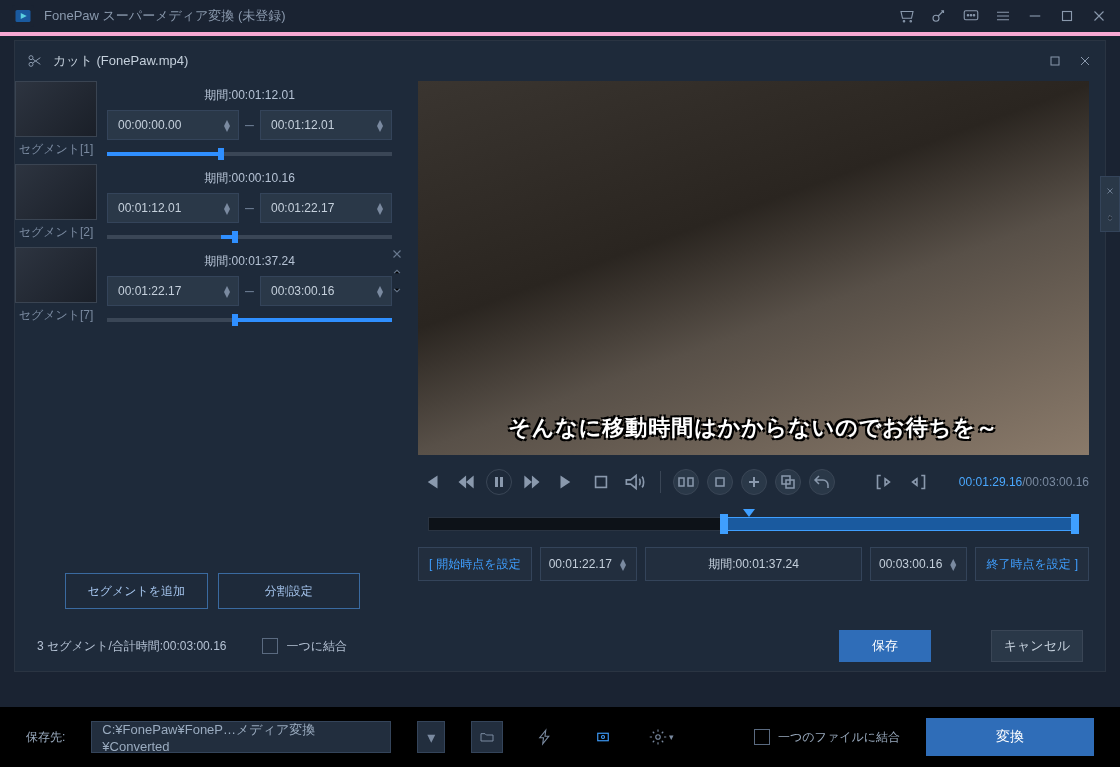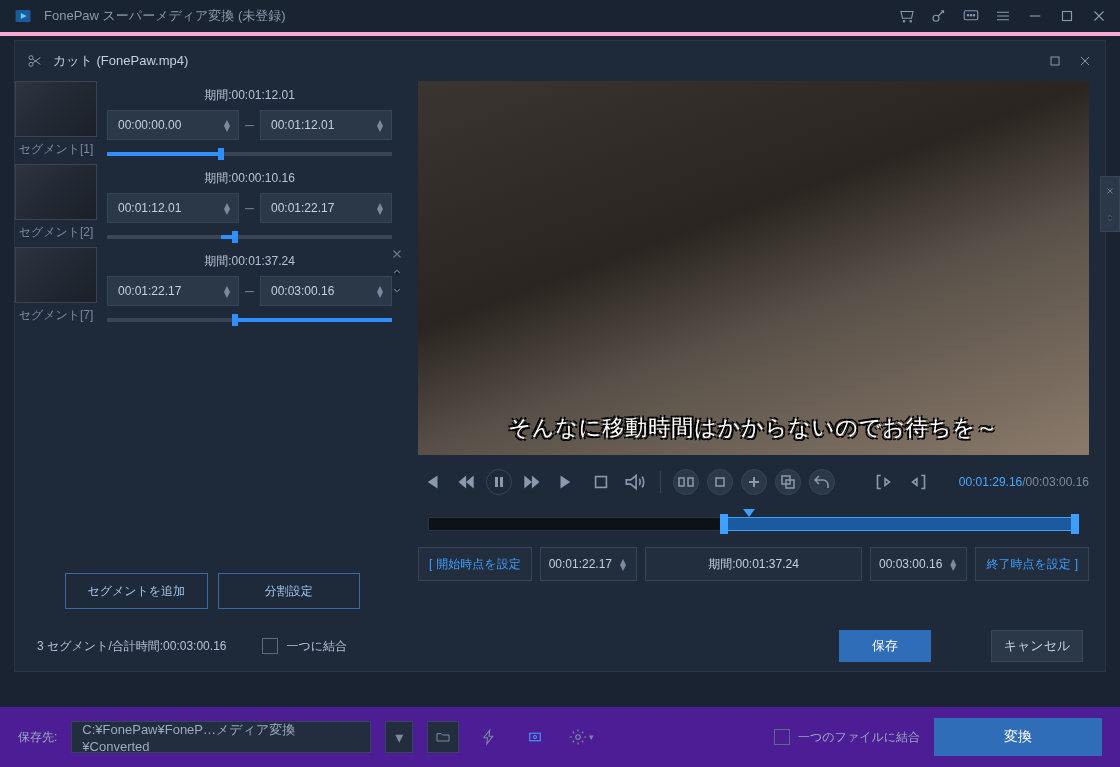--- a/index.html
+++ b/index.html
@@ -33,21 +33,21 @@
 .seg-slider-fill { position:absolute; height:4px; background:#2f8fff; }
 .seg-slider-handle { position:absolute; width:6px; height:12px; background:#2f8fff; top:-4px; margin-left:-3px; }
 .seg-actions { position:absolute; right:6px; top:0; display:flex; flex-direction:column; gap:4px; }
 .seg-actions .sa { width:14px; height:14px; color:#6a7a90; cursor:pointer; }
 .sidebar-spacer { flex:1; }
 .sidebar-buttons { display:flex; gap:10px; padding: 12px 50px; }
 .sbtn { flex:1; height:36px; border:1px solid #3a6aa0; background:transparent; color:#a5c5ee; font-size:12px; cursor:pointer; display:flex; align-items:center; justify-content:center; }
 .preview { flex:1; display:flex; flex-direction:column; padding: 0 16px 0 8px; }
 .video-area { height: 374px; background: #0d1218; position: relative; display:flex; align-items:flex-end; justify-content:center; }
 .video-img { position:absolute; inset:0; background: linear-gradient(160deg,#3a3530 0%,#2a2520 40%,#585048 60%,#8a7a6a 100%); }
-.video-subtitle { position:relative; z-index:2; color:#fff; font-size:22px; font-weight:normal; text-shadow: 2px 2px 0 #000, -2px -2px 0 #000, 2px -2px 0 #000, -2px 2px 0 #000; margin-bottom:12px; letter-spacing:1px;}
+.video-subtitle { position:relative; z-index:2; color:#fff; font-size:22px; font-weight:bold; text-shadow: 2px 2px 0 #000, -2px -2px 0 #000, 2px -2px 0 #000, -2px 2px 0 #000; margin-bottom:12px; letter-spacing:1px;}
 .controls { display:flex; align-items:center; gap:8px; padding:14px 0 10px; }
 .ctrl-btn { width:26px; height:26px; display:flex; align-items:center; justify-content:center; color:#8a99ad; cursor:pointer; border-radius:50%; }
 .ctrl-btn.round { border:1px solid #3a4656; }
 .ctrl-btn.fill { background:#2a3848; border:1px solid #3a4656; }
 .ctrl-sep { width:1px; height:22px; background:#3a4656; margin: 0 4px; }
 .time-display { margin-left:auto; font-size:12px; }
 .time-display .cur { color:#4aa8ff; }
 .time-display .tot { color:#7a8aa0; }
 .timeline { height:26px; position:relative; margin: 6px 0 10px; }
 .timeline-track { position:absolute; left:10px; right:10px; top:6px; height:14px; background:#0d1218; border:1px solid #2a3442; }
@@ -58,21 +58,21 @@
 .trim-btn { height:34px; padding:0 10px; border:1px solid #34445a; background:#222e3e; color:#3f9fff; font-size:12px; display:flex; align-items:center; gap:4px; cursor:pointer; }
 .trim-field { height:34px; background:#222e3e; border:1px solid #34445a; display:flex; align-items:center; padding:0 8px; font-size:12px; color:#c5d0dc; gap:6px; }
 .trim-field.mid { flex:1; justify-content:center; }
 .footer { height:50px; display:flex; align-items:center; padding: 0 22px; gap:16px; }
 .footer-text { font-size:12px; color:#b5c2d4; }
 .checkbox { width:16px; height:16px; border:1px solid #5a6a80; cursor:pointer; }
 .footer-spacer { flex:1; }
 .footer-btn { width:92px; height:32px; font-size:13px; cursor:pointer; display:flex; align-items:center; justify-content:center;margin-left:44px; }
 .footer-btn.primary { background:#2f6db8; color:#fff; }
 .footer-btn.secondary { background:#2a3848; border:1px solid #3a4656; color:#c5d0dc; }
-.bottombar { position:absolute; bottom:0; left:0; right:0; height:60px; display:flex; align-items:center; padding:0 18px; gap:14px; background:#4c1d95;}
+.bottombar { position:absolute; bottom:0; left:0; right:0; height:60px; display:flex; align-items:center; padding:0 26px; gap:26px; background:#000000;}
 .bb-label { font-size:12px; color:#9aabbf; }
 .bb-path { width:300px; height:32px; background:#222e3e; border:1px solid #34445a; display:flex; align-items:center; padding:0 10px; font-size:13px; color:#9aabbf; }
 .bb-drop { width:28px; height:32px; background:#222e3e; border:1px solid #34445a; display:flex; align-items:center; justify-content:center; cursor:pointer; color:#7a8aa0;}
 .bb-icon { width:32px; height:32px; display:flex; align-items:center; justify-content:center; color:#7a8aa0; cursor:pointer; border:1px solid transparent;}
 .bb-icon.box { border:1px solid #34445a; background:#222e3e;}
 .bb-spacer { flex:1; }
 .bb-convert { width:168px; height:38px; background:#2f6db8; color:#fff; font-size:14px; display:flex; align-items:center; justify-content:center; cursor:pointer; }
 .bb-check-label { font-size:12px; color:#9aabbf; display:flex; align-items:center; gap:8px; }
 .side-tab { position:absolute; right:0; top:176px; width:20px; height:56px; background:#2a3848; border:1px solid #34445a; display:flex; flex-direction:column; align-items:center; justify-content:space-around; color:#7a8aa0;}
 svg { width:100%; height:100%; }

